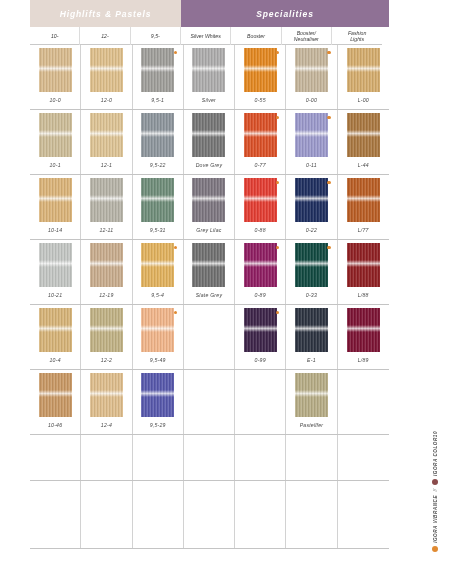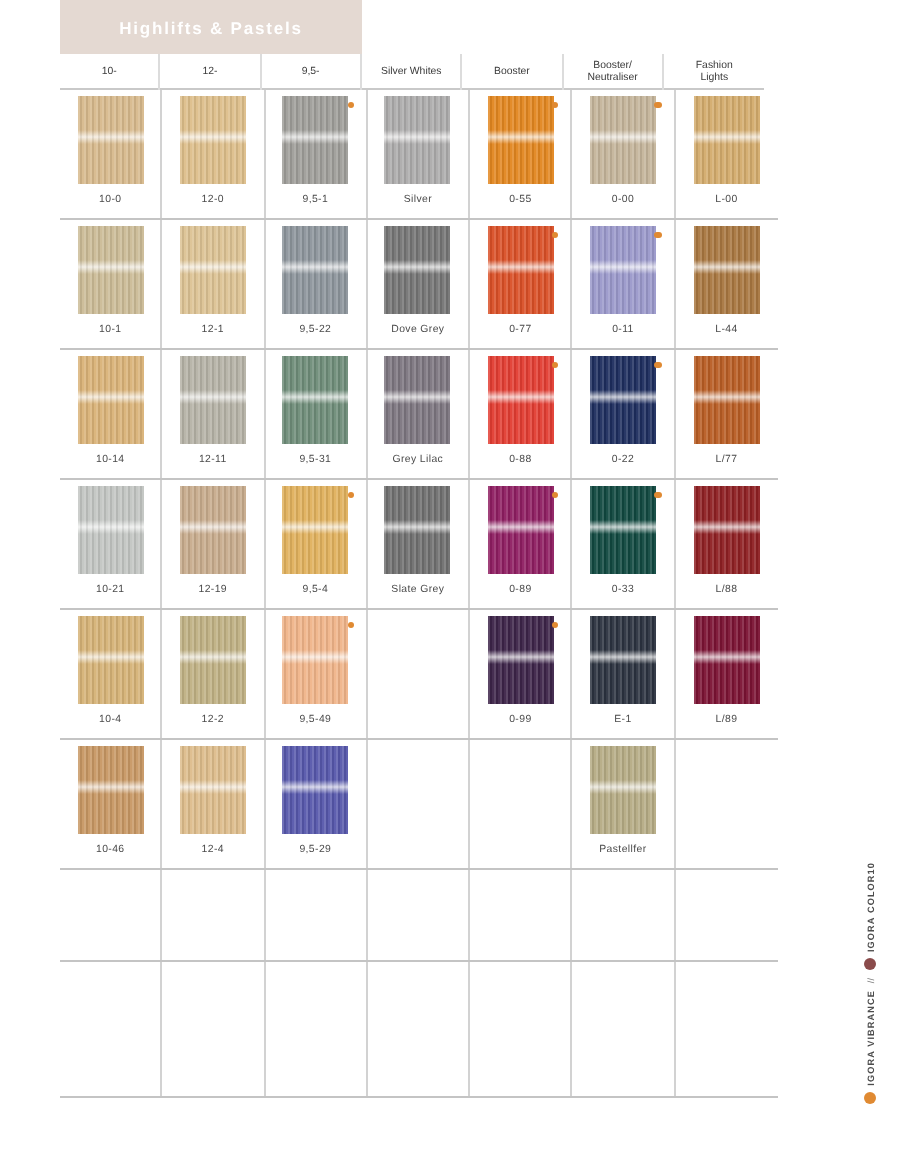--- a/index.html
+++ b/index.html
@@ -6,20 +6,21 @@
   html, body {
     width: 452px; height: 584px;
     background: #ffffff;
     font-family: "Liberation Sans", sans-serif;
     overflow: hidden;
   }
   #page {
     position: relative;
     width: 452px; height: 584px;
     background: #ffffff;
+    font-style: italic;
   }
 
   
   .header-row {
     position: absolute;
     top: 0; left: 30px;
     display: flex;
     height: 27px;
   }
   .header-band {
@@ -184,20 +185,21 @@
     color: #7a7a7a;
   }
 </style>
 </head>
 <body>
 
 <div id="page">
 
   <div class="header-row">
     <div class="header-band band-highlifts">Highlifts &amp; Pastels</div>
+    <div class="header-band band-specialities">Specialities</div>
   </div>
 
   <div class="subhead-row">
       <div class="subhead-cell">10-</div>
       <div class="subhead-cell">12-</div>
       <div class="subhead-cell">9,5-</div>
       <div class="subhead-cell">Silver Whites</div>
       <div class="subhead-cell">Booster</div>
       <div class="subhead-cell">Booster/<br>Neutraliser</div>
       <div class="subhead-cell">Fashion<br>Lights</div>

